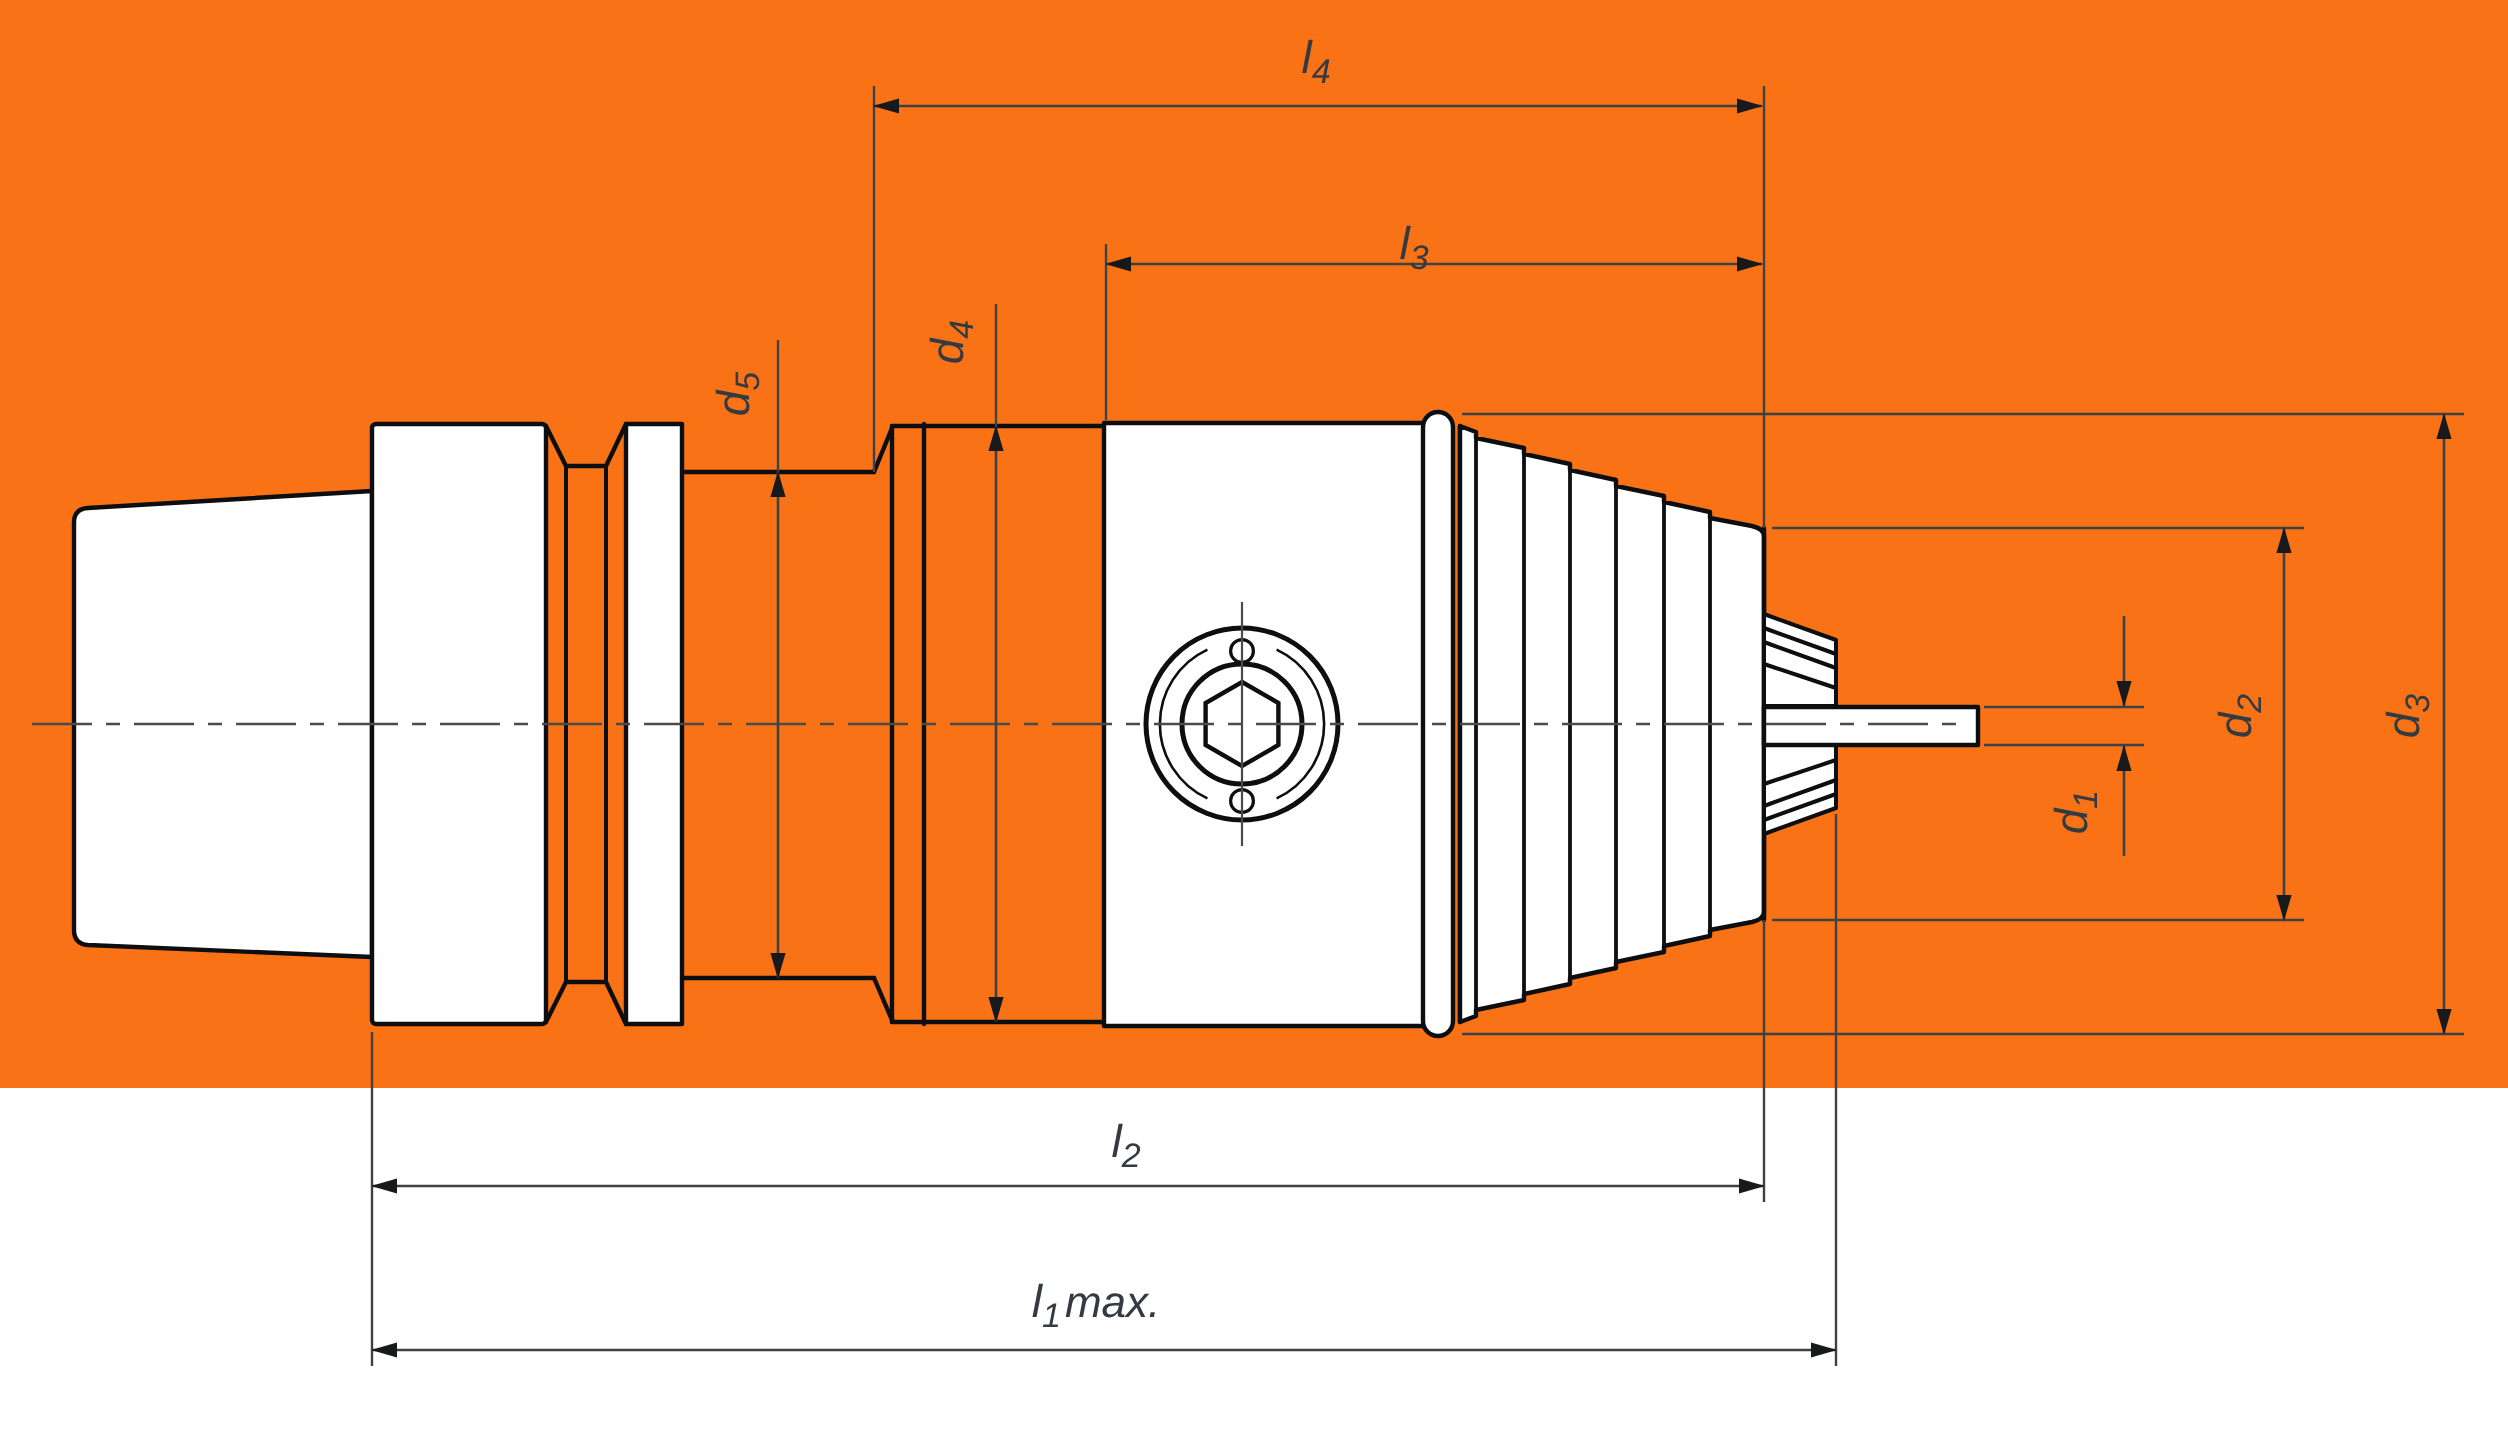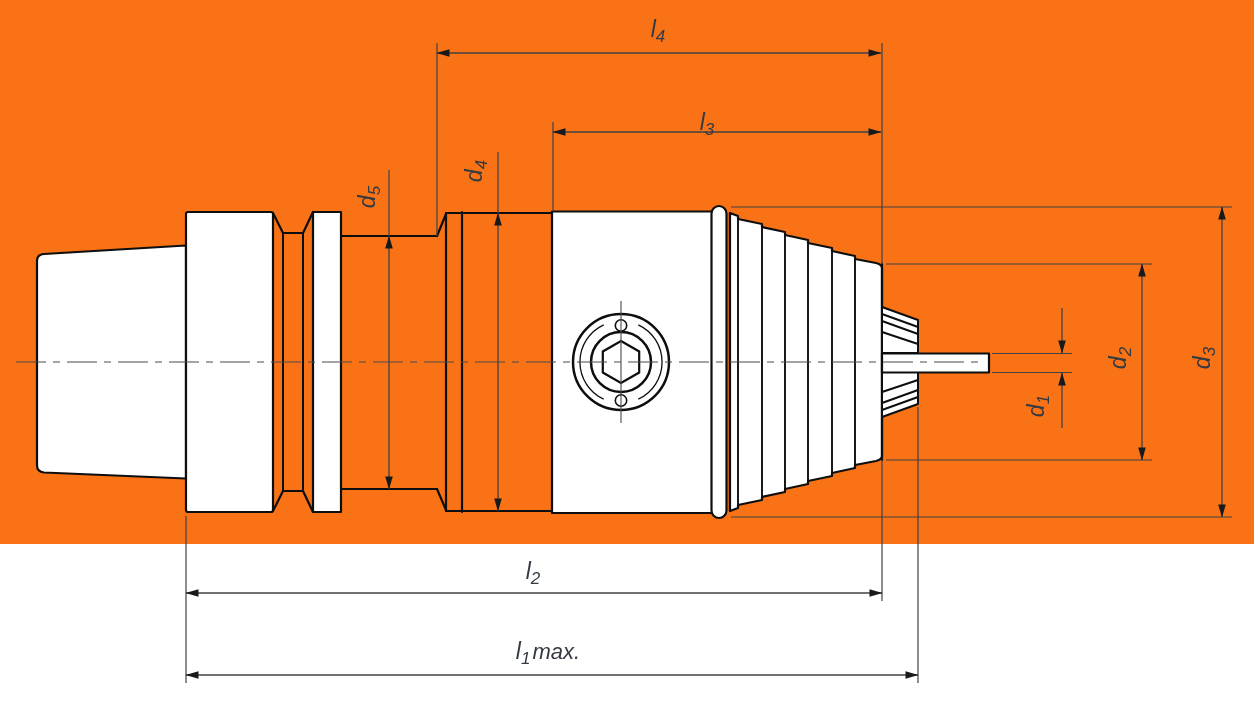--- a/index.html
+++ b/index.html
@@ -121,21 +121,21 @@
     <line x1="1222" y1="207" x2="1222" y2="517" marker-start="url(#arr)" marker-end="url(#arr)"></line>
     <line x1="1062" y1="308" x2="1062" y2="353" marker-end="url(#arr)"></line>
     <line x1="1062" y1="428" x2="1062" y2="373" marker-end="url(#arr)"></line>
   </g>
 </svg>
 
 <div class="dim-label" style="left:659px;top:29px;"><span>l</span><sub>4</sub><span class="sx"></span></div>
 
 <div class="dim-label" style="left:708px;top:110px;margin-top:12px;"><span>l</span><sub>3</sub><span class="sx"></span></div>
 
-<div class="dim-label" style="left:534px;top:571px;"><span>l</span><sub>2</sub><span class="sx"></span></div>
+<div class="dim-label" style="left:564px;top:571px;"><span>l</span><sub>2</sub><span class="sx"></span></div>
 
 <div class="dim-label" style="left:548px;top:651px;"><span>l</span><sub>1</sub><span class="sx">max.</span></div>
 
 <div class="dim-label rot" style="left:367px;top:197px;"><span>d</span><sub>5</sub></div>
 
 <div class="dim-label rot" style="left:474px;top:171px;"><span>d</span><sub>4</sub></div>
 
 <div class="dim-label rot" style="left:1036px;top:406px;"><span>d</span><sub>1</sub></div>
 
 <div class="dim-label rot" style="left:1118px;top:358px;"><span>d</span><sub>2</sub></div>

